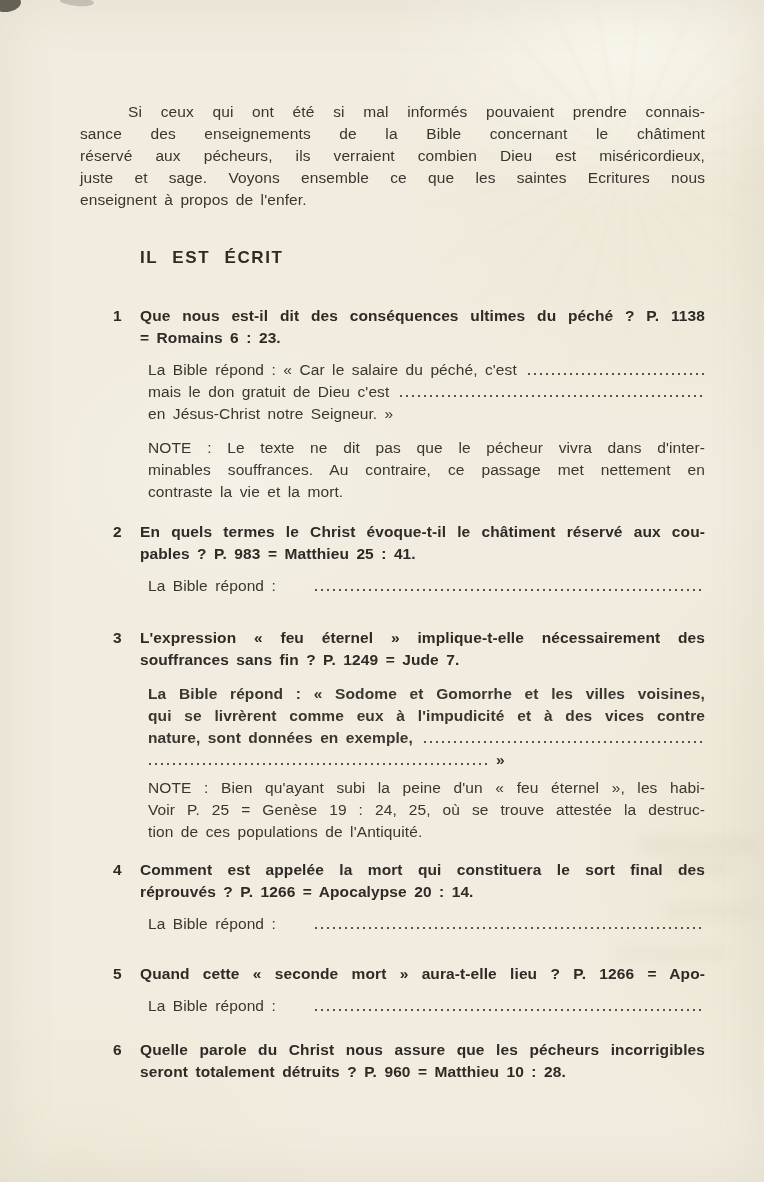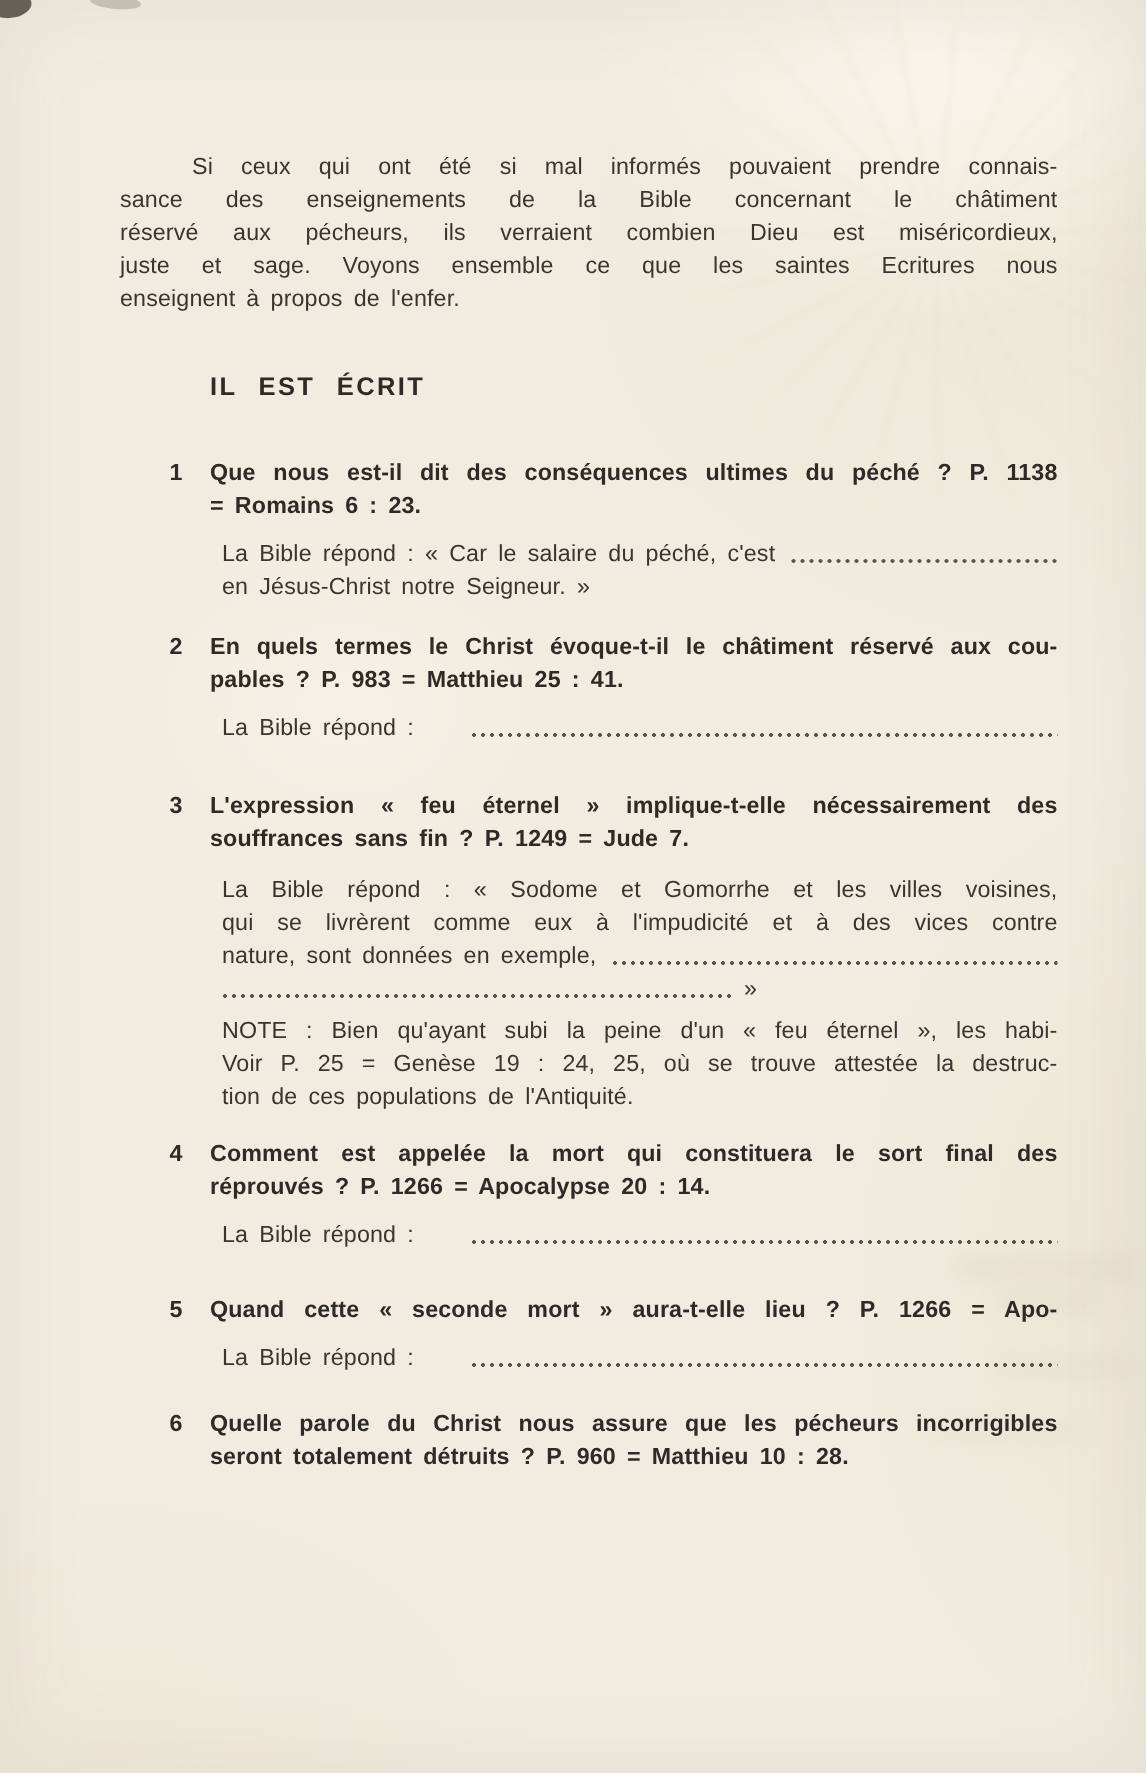--- a/index.html
+++ b/index.html
@@ -57,21 +57,21 @@
     background-image:radial-gradient(circle at 2px 2px, #57544b 1.15px, rgba(0,0,0,0) 1.45px);
     background-size:6px 4px; background-repeat:repeat-x; background-position:0 13px; }
   .dotfill.wgap { margin-left:38px; }
   .dotfill.lead { flex:0 0 340px; margin-left:0; margin-right:8px; }
 
   .mt-q1   { margin-top:36px; }
   .mt-ans  { margin-top:10px; }
   .mt-note1{ margin-top:12px; }
   .mt-q2   { margin-top:18px; }
   .mt-q3   { margin-top:30px; }
-  .mt-ans3 { margin-top:12px; }
+  .mt-ans3 { margin-top:12px;font-weight:bold; }
   .mt-note3{ margin-top:6px;  }
   .mt-q4   { margin-top:16px; }
   .mt-q5   { margin-top:28px; }
   .mt-q6   { margin-top:22px; }
 </style>
 </head>
 <body>
 
 <div class="page">
   <div class="sunburst"></div>
@@ -99,21 +99,30 @@
       <div class="qtext">
         <div class="line just">Que nous est-il dit des conséquences ultimes du péché ? P. 1138</div>
         <div class="line">= Romains 6 : 23.</div>
       </div>
     </div>
     <div class="ans mt-ans">
       <div class="line fillline">
         <span>La Bible répond : « Car le salaire du péché, c'est</span>
         <span class="dotfill"></span>
       </div>
+      <div class="line fillline">
+        <span>mais le don gratuit de Dieu c'est</span>
+        <span class="dotfill"></span>
+      </div>
       <div class="line">en Jésus-Christ notre Seigneur. »</div>
+    </div>
+    <div class="note mt-note1">
+      <div class="line just">NOTE : Le texte ne dit pas que le pécheur vivra dans d'inter-</div>
+      <div class="line just">minables souffrances. Au contraire, ce passage met nettement en</div>
+      <div class="line">contraste la vie et la mort.</div>
     </div>
 
     <div class="q mt-q2">
       <span class="line qnum">2</span>
       <div class="qtext">
         <div class="line just">En quels termes le Christ évoque-t-il le châtiment réservé aux cou-</div>
         <div class="line">pables ? P. 983 = Matthieu 25 : 41.</div>
       </div>
     </div>
     <div class="ans mt-ans">

